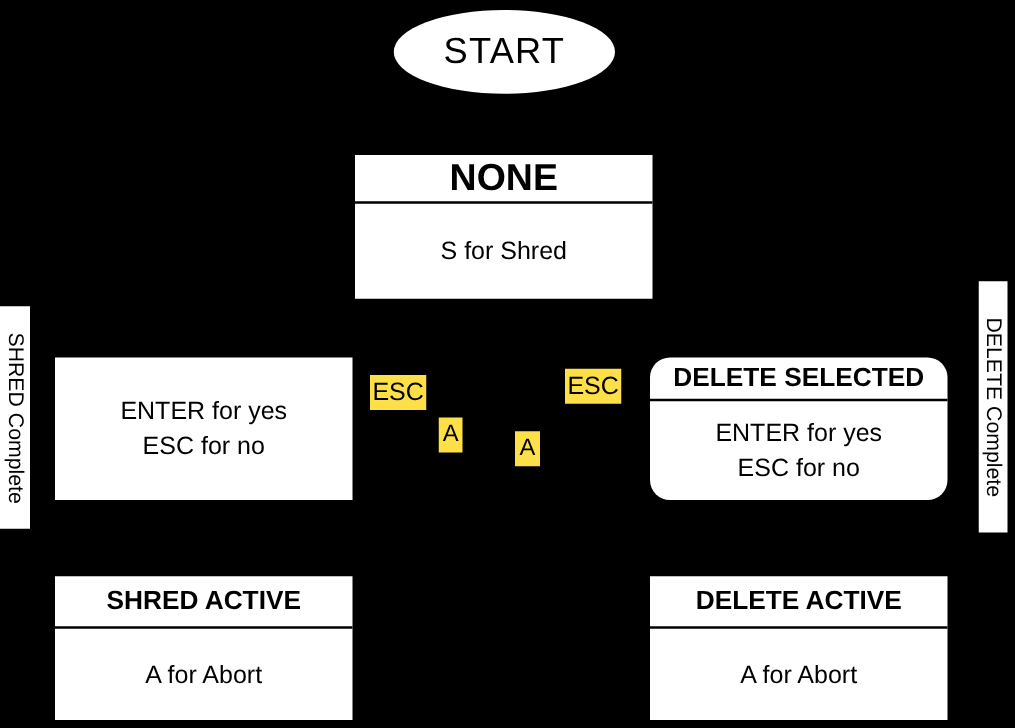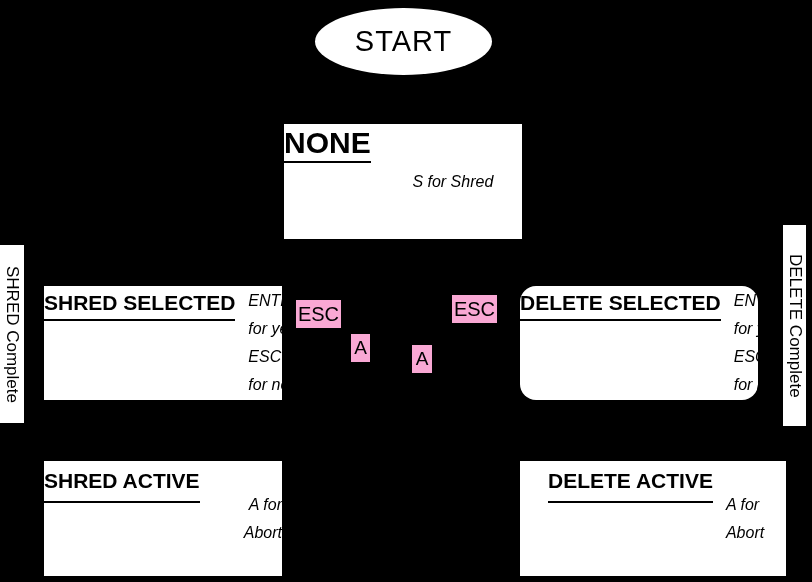--- a/index.html
+++ b/index.html
@@ -27,55 +27,53 @@
     align-items: center;
     justify-content: center;
     font-size: 29px;
     letter-spacing: 1px;
   }
   
   .state {
     position: absolute;
     background: #ffffff;
     display: flex;
-    flex-direction: row;
-    gap: 13px;
+    flex-direction: column;
   }
   .state-title {
     flex: 0 0 auto;
     display: flex;
     align-items: center;
     justify-content: center;
     font-weight: bold;
     border-bottom: 2px solid #000000;
   }
   .state-body {
     flex: 1 1 auto;
     display: flex;
     flex-direction: column;
     align-items: center;
     justify-content: center;
-    font-size: 16px;
+    font-size: 20px;
     line-height: 28px;
-    font-style: italic;
   }
   .state-none            { left: 284px; top: 124px; width: 238px; height: 115px; }
   .state-none .state-title { height: 37px; font-size: 30px; }
   .state-shred-selected  { left: 44px;  top: 286px; width: 238px; height: 114px; }
   .state-delete-selected { left: 520px; top: 286px; width: 238px; height: 114px; border-radius: 16px; }
   .state-shred-selected .state-title,
   .state-delete-selected .state-title { height: 33px; font-size: 21px; }
   .state-shred-active    { left: 44px;  top: 461px; width: 238px; height: 115px; text-align: right; }
-  .state-delete-active   { left: 520px; top: 461px; width: 238px; height: 115px; padding-left: 28px; }
+  .state-delete-active   { left: 520px; top: 461px; width: 238px; height: 115px; }
   .state-shred-active .state-title,
   .state-delete-active .state-title { height: 40px; font-size: 21px; }
   
   .edge-chip {
     position: absolute;
-    background: #f9a8d4;
+    background: #fde047;
     display: flex;
     align-items: center;
     justify-content: center;
     font-size: 20px;
   }
   .chip-esc-left  { left: 296px; top: 300px; width: 45px; height: 28px; }
   .chip-esc-right { left: 452px; top: 295px; width: 45px; height: 28px; }
   .chip-a-left    { left: 351px; top: 334px; width: 19px; height: 28px; font-size: 19px; }
   .chip-a-right   { left: 412px; top: 345px; width: 20px; height: 28px; font-size: 19px; }
   
@@ -103,21 +101,20 @@
   </div>
 
   <div class="state state-none">
     <div class="state-title">NONE</div>
     <div class="state-body">
       <span>S for Shred</span>
     </div>
   </div>
 
   <div class="state state-shred-selected">
-    <div class="state-title">SHRED SELECTED</div>
     <div class="state-body">
       <span>ENTER for yes</span>
       <span>ESC for no</span>
     </div>
   </div>
 
   <div class="state state-delete-selected">
     <div class="state-title">DELETE SELECTED</div>
     <div class="state-body">
       <span>ENTER for yes</span>

